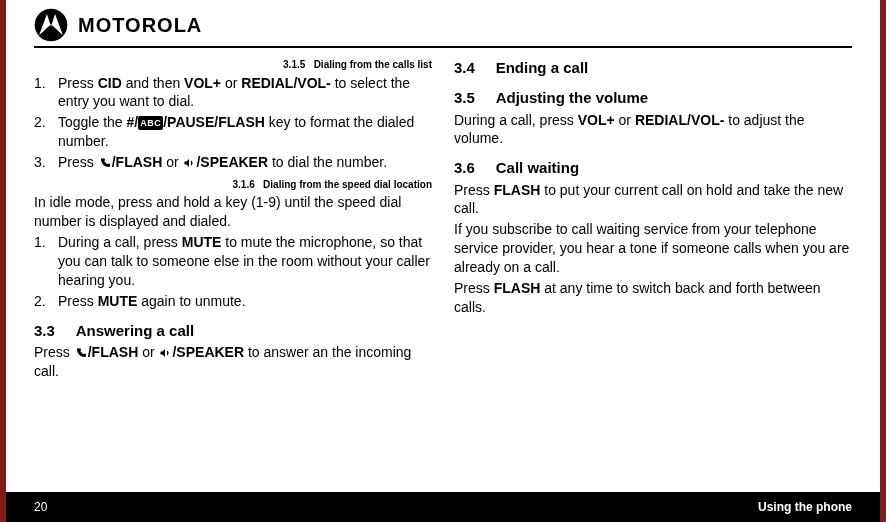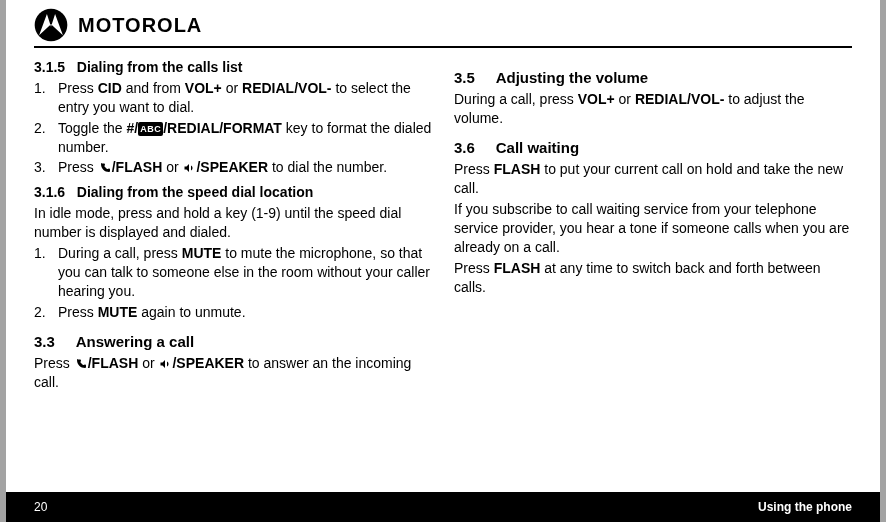--- a/index.html
+++ b/index.html
@@ -1,20 +1,20 @@
 <!DOCTYPE html>
 <html><head>
 <meta charset="utf-8">
 <style>
   * { box-sizing: border-box; margin: 0; padding: 0; }
   html, body { width: 886px; height: 522px; background: #000; font-family: Arial, Helvetica, sans-serif; }
   .page {
     width: 886px;
     height: 522px;
-    background: #a3a3a3;
+    background: #7f1d1d;
     position: relative;
   }
   .sheet {
     position: absolute;
     left: 6px; top: 0px; right: 6px; bottom: 30px;
     background: #fff;
     padding: 4px 28px 0 28px;
   }
   .header {
     height: 44px;
@@ -31,21 +31,21 @@
   }
   .columns {
     display: flex;
     gap: 22px;
     padding-top: 10px;
     font-size: 14px;
     line-height: 1.35;
     color: #000;
   }
   .col { flex: 1 1 0; }
-  .h4 { font-weight: 700; font-size: 14px; margin-bottom: 2px; }
+  .h4 { font-weight: 700; font-size: 10px; margin-bottom: 2px; text-align: right; }
   .h3 { font-weight: 700; font-size: 15px; margin-top: 10px; margin-bottom: 2px; }
   .num { display: inline-block; vertical-align: top; }
   ol.steps { list-style: none; padding-left: 0; }
   ol.steps li { display: flex; gap: 6px; margin-bottom: 2px; }
   ol.steps li .n { min-width: 18px; }
   .b { font-weight: 700; }
   p { margin-bottom: 2px; }
   .footer {
     position: absolute;
     left: 6px; right: 6px; bottom: 0;
@@ -88,27 +88,27 @@
 
       <div class="col">
 
         <p class="h4">
           <span class="num">3.1.5</span>&nbsp;&nbsp;&nbsp;<span>Dialing from the calls list</span>
         </p>
         <ol class="steps">
           <li>
               <span class="n">1.</span>
             <span>
-              <span>Press </span><span class="b">CID</span><span> and from </span><span class="b">VOL+</span><span> or </span><span class="b">REDIAL/VOL-</span><span> to select the entry you want to dial.</span>
+              <span>Press </span><span class="b">CID</span><span> and then </span><span class="b">VOL+</span><span> or </span><span class="b">REDIAL/VOL-</span><span> to select the entry you want to dial.</span>
             </span>
           </li>
           <li>
               <span class="n">2.</span>
             <span>
-              <span>Toggle the </span><span class="b">#/</span><span class="abc">ABC</span><span class="b">/REDIAL/FORMAT</span><span> key to format the dialed number.</span>
+              <span>Toggle the </span><span class="b">#/</span><span class="abc">ABC</span><span class="b">/PAUSE/FLASH</span><span> key to format the dialed number.</span>
             </span>
           </li>
           <li>
               <span class="n">3.</span>
             <span>
               <span>Press </span><svg class="icon" width="14" height="12" viewBox="0 0 24 24">
                   <path fill="#000" d="M6 2c-1 0-2 1-2 2 0 9 7 16 16 16 1 0 2-1 2-2v-3c0-1-1-2-2-2l-3 1c-1 0-1 0-2-1l-3-3c-1-1-1-1-1-2l1-3c0-1-1-2-2-2H6z"></path>
                 </svg><span class="b">/FLASH</span><span> or </span><svg class="icon" width="14" height="12" viewBox="0 0 24 24">
                   <path fill="#000" d="M3 9v6h4l5 5V4L7 9H3zm13-2c2 1 3 3 3 5s-1 4-3 5V7z"></path>
                 </svg><span class="b">/SPEAKER</span><span> to dial the number.</span>
@@ -144,20 +144,23 @@
               <path fill="#000" d="M6 2c-1 0-2 1-2 2 0 9 7 16 16 16 1 0 2-1 2-2v-3c0-1-1-2-2-2l-3 1c-1 0-1 0-2-1l-3-3c-1-1-1-1-1-2l1-3c0-1-1-2-2-2H6z"></path>
             </svg><span class="b">/FLASH</span><span> or </span><svg class="icon" width="14" height="12" viewBox="0 0 24 24">
               <path fill="#000" d="M3 9v6h4l5 5V4L7 9H3zm13-2c2 1 3 3 3 5s-1 4-3 5V7z"></path>
             </svg><span class="b">/SPEAKER</span><span> to answer an the incoming call.</span>
         </p>
 
       </div>
 
       <div class="col">
 
+        <p class="h3" style="margin-top:0">
+          <span class="num">3.4</span>&nbsp;&nbsp;&nbsp;&nbsp;&nbsp;<span>Ending a call</span>
+        </p>
 
         <p class="h3">
           <span class="num">3.5</span>&nbsp;&nbsp;&nbsp;&nbsp;&nbsp;<span>Adjusting the volume</span>
         </p>
         <p>
           <span>During a call, press </span><span class="b">VOL+</span><span> or </span><span class="b">REDIAL/VOL-</span><span> to adjust the volume.</span>
         </p>
 
         <p class="h3">
           <span class="num">3.6</span>&nbsp;&nbsp;&nbsp;&nbsp;&nbsp;<span>Call waiting</span>

